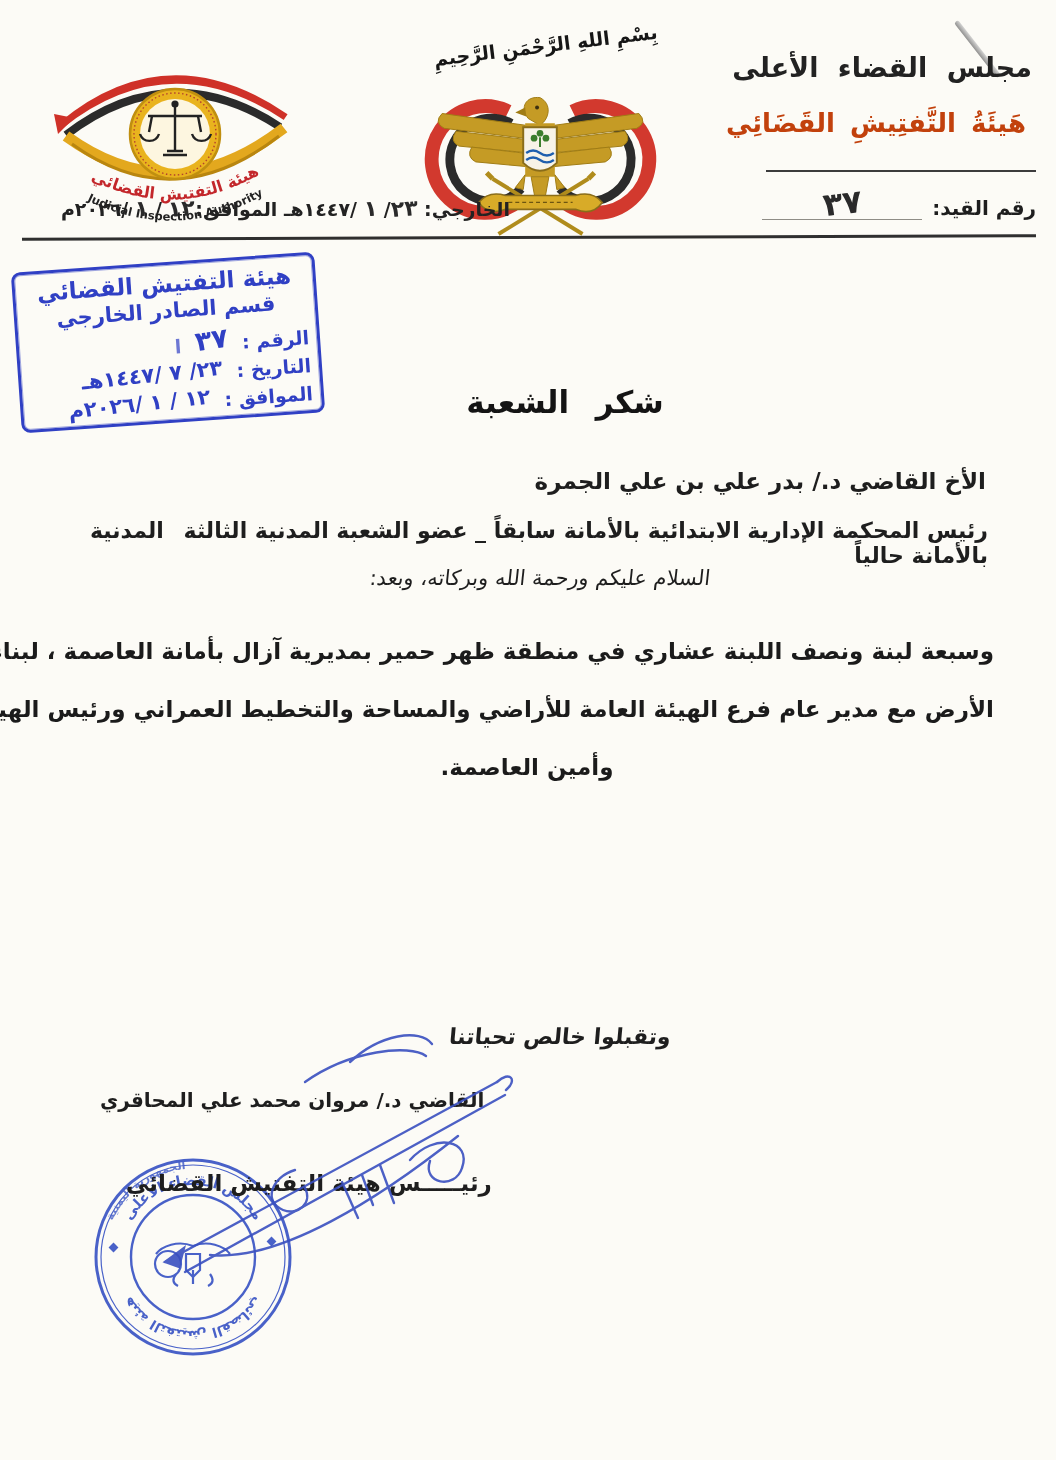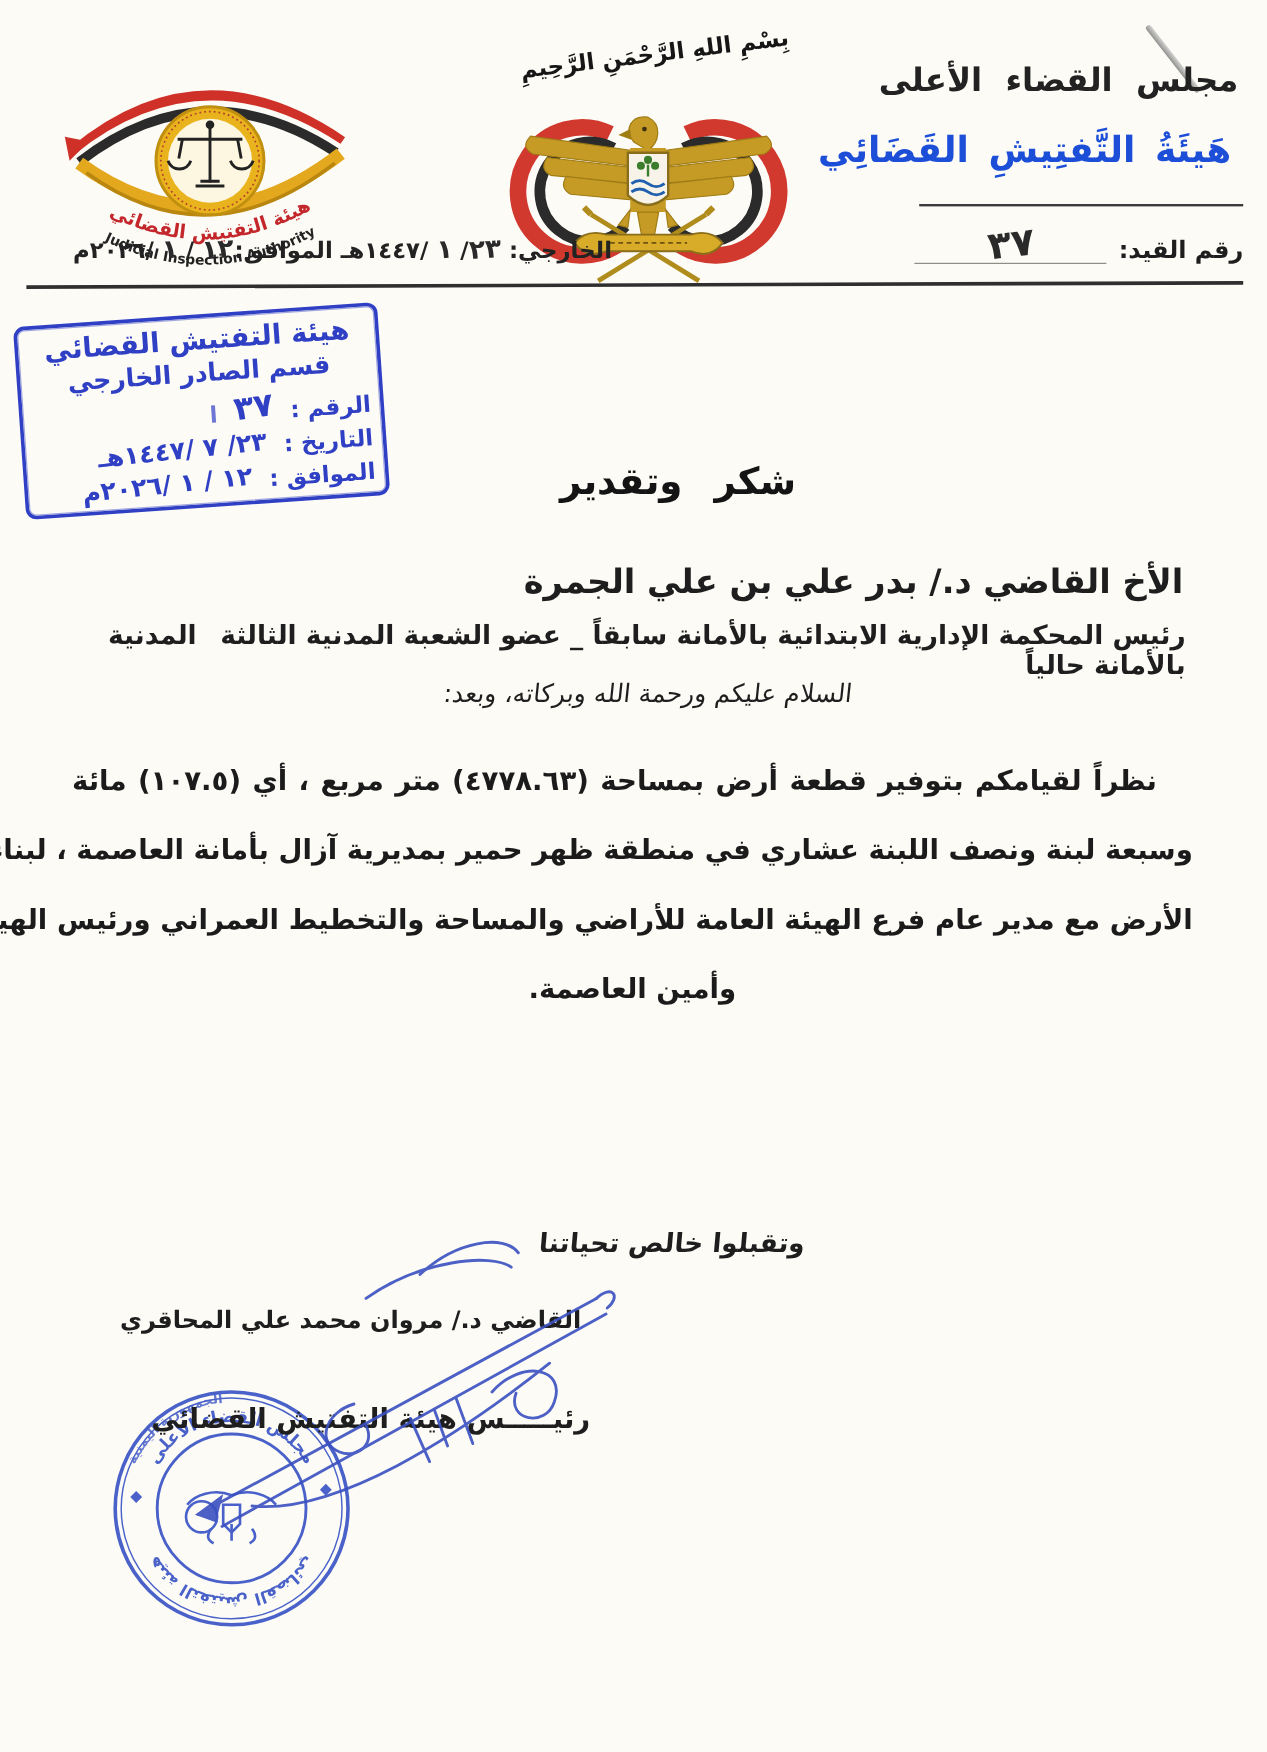--- a/index.html
+++ b/index.html
@@ -3,21 +3,21 @@
 <meta charset="utf-8">
 <style>
   html,body{margin:0;padding:0;background:#e8e6e0;}
   .page{position:relative;width:1056px;height:1460px;background:#fcfbf6;margin:0 auto;overflow:hidden;
         font-family:"DejaVu Sans",sans-serif;color:#1e1e1e;}
   .abs{position:absolute;}
   .rtl{direction:rtl;unicode-bidi:isolate;}
   .nowrap{white-space:nowrap;}
   
   .council{font-size:27px;font-weight:bold;word-spacing:10px;letter-spacing:0;color:#222;}
-  .authority{font-size:30px;font-weight:bold;word-spacing:6px;color:#1d4ed8;}
+  .authority{font-size:26px;font-weight:bold;word-spacing:6px;color:#c2410c;}
   .hline{background:#3c3c3c;height:2px;}
   .record-row{display:flex;flex-direction:row;align-items:flex-end;gap:10px;font-size:20px;font-weight:bold;}
   .record-line{display:inline-block;width:160px;border-bottom:1.5px solid #8f8d86;text-align:center;}
   .hand{font-weight:bold;color:#2a2a2a;}
   .record-num{display:inline-block;font-size:32px;transform:rotate(-7deg);margin-bottom:-5px;}
   .penmark{width:5px;height:70px;background:linear-gradient(90deg,#777,#c9c9c9);border-radius:3px;
            transform:rotate(-38deg);opacity:.8;}
   
   .dateline{font-size:19px;font-weight:bold;color:#222;}
   .dateline .hd{font-size:22px;font-weight:bold;display:inline-block;transform:rotate(-4deg);}
@@ -28,21 +28,21 @@
   .rect-stamp{width:282px;border:3.5px solid #2636c2;border-radius:9px;box-shadow:inset 0 0 0 1px rgba(38,54,194,.45);
               color:#2636c2;transform:rotate(-4deg);padding:6px 8px;text-align:center;opacity:.95;background:transparent;}
   .rect-stamp .l1{font-size:23px;font-weight:bold;}
   .rect-stamp .l2{font-size:21px;font-weight:bold;margin-top:2px;}
   .rect-stamp .row{display:flex;direction:rtl;align-items:flex-end;justify-content:flex-start;gap:14px;
                    font-size:19px;font-weight:bold;margin-top:4px;}
   .rect-stamp .bignum{font-size:27px;transform:rotate(-4deg);display:inline-block;}
   .rect-stamp .hv{font-size:21px;transform:rotate(-2deg);display:inline-block;}
   
   .title{font-size:31px;font-weight:bold;word-spacing:16px;text-align:center;color:#141414;}
-  .addr1{font-size:28px;font-weight:bold;}
+  .addr1{font-size:23px;font-weight:bold;}
   .addr2{display:flex;direction:rtl;justify-content:space-between;font-size:22px;font-weight:bold;}
   .script{font-size:21px;transform:skewX(-6deg);}
   .body-par{font-size:23px;font-weight:bold;line-height:58px;color:#1b1b1b;}
   .jline{direction:rtl;text-align:justify;text-align-last:justify;white-space:nowrap;}
   .rline{direction:rtl;text-align:center;}
   .cline{direction:rtl;text-align:center;}
   .closing{font-size:22px;text-align:center;transform:skewX(-5deg);font-weight:bold;}
   .signame{font-size:20px;font-weight:bold;}
   .sigpos{font-size:23px;font-weight:bold;}
 </style>
@@ -167,31 +167,30 @@
     <div class="row">
       <span>التاريخ :</span>
       <span class="hv">٢٣/ ٧ /١٤٤٧هـ</span>
     </div>
     <div class="row">
       <span>الموافق :</span>
       <span class="hv">١٢ / ١ /٢٠٢٦م</span>
     </div>
   </div>
 
-  <div class="abs rtl title" style="left:330px;top:384px;width:470px;">شكر وتقدير</div>
+  <div class="abs rtl title" style="left:330px;top:384px;width:470px;">شكر الشعبة</div>
 
   <div class="abs rtl nowrap addr1" style="right:70px;top:468px;">الأخ القاضي د./ بدر علي بن علي الجمرة</div>
   <div class="abs addr2" style="right:68px;left:90px;top:518px;">
     <span>رئيس المحكمة الإدارية الابتدائية بالأمانة سابقاً _ عضو الشعبة المدنية الثالثة بالأمانة حالياً</span>
     <span>المدنية</span>
   </div>
   <div class="abs rtl cline script" style="left:230px;top:566px;width:620px;">السلام عليكم ورحمة الله وبركاته، وبعد:</div>
 
   <div class="abs body-par" style="left:60px;right:62px;top:622px;">
-    <div class="jline" style="padding-right:30px;">نظراً لقيامكم بتوفير قطعة أرض بمساحة (٤٧٧٨.٦٣) متر مربع ، أي (١٠٧.٥) مائة</div>
     <div class="jline">وسبعة لبنة ونصف اللبنة عشاري في منطقة ظهر حمير بمديرية آزال بأمانة العاصمة ، لبناء مقر</div>
     <div class="jline">الأرض مع مدير عام فرع الهيئة العامة للأراضي والمساحة والتخطيط العمراني ورئيس الهيئة</div>
     <div class="rline">وأمين العاصمة.</div>
   </div>
 
 
   <div class="abs rtl closing" style="left:340px;top:1024px;width:440px;">وتقبلوا خالص تحياتنا</div>
 
   <svg class="abs" style="left:90px;top:1154px;opacity:.92;" width="206" height="206" viewBox="0 0 206 206">
     <g stroke="#3a55c5" fill="none">

